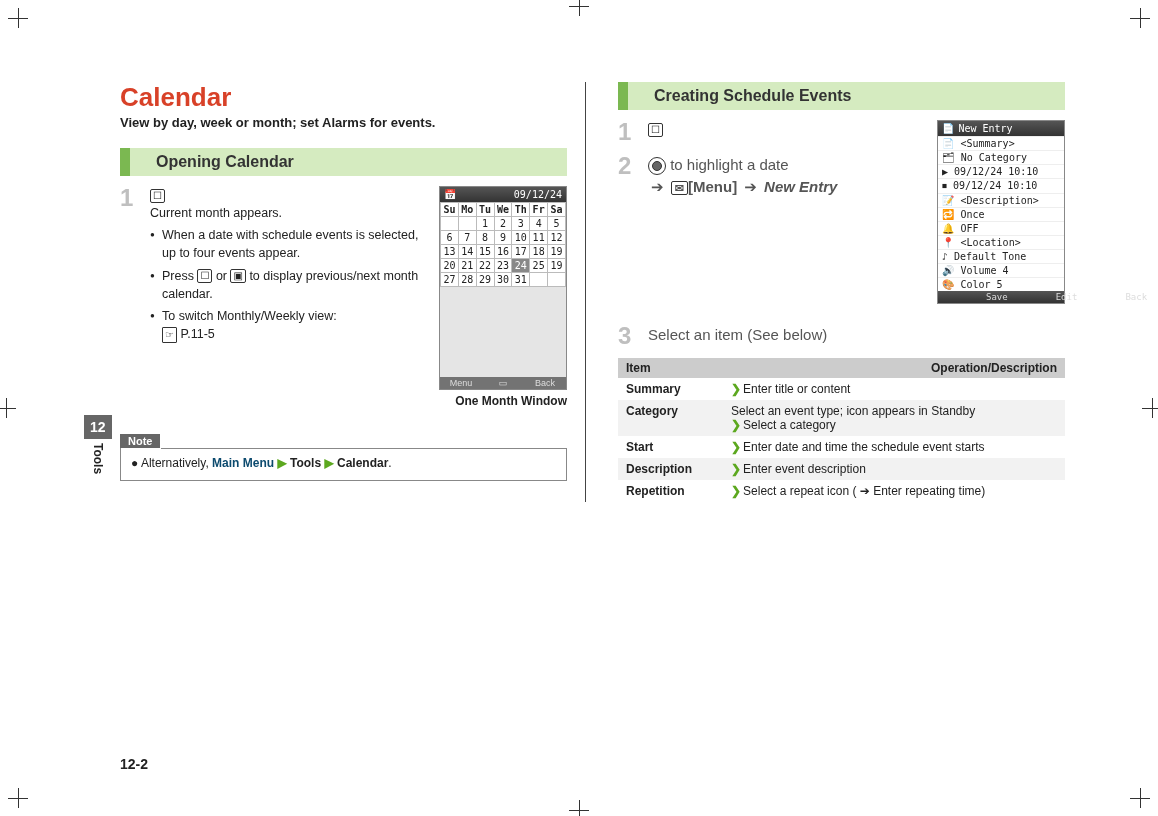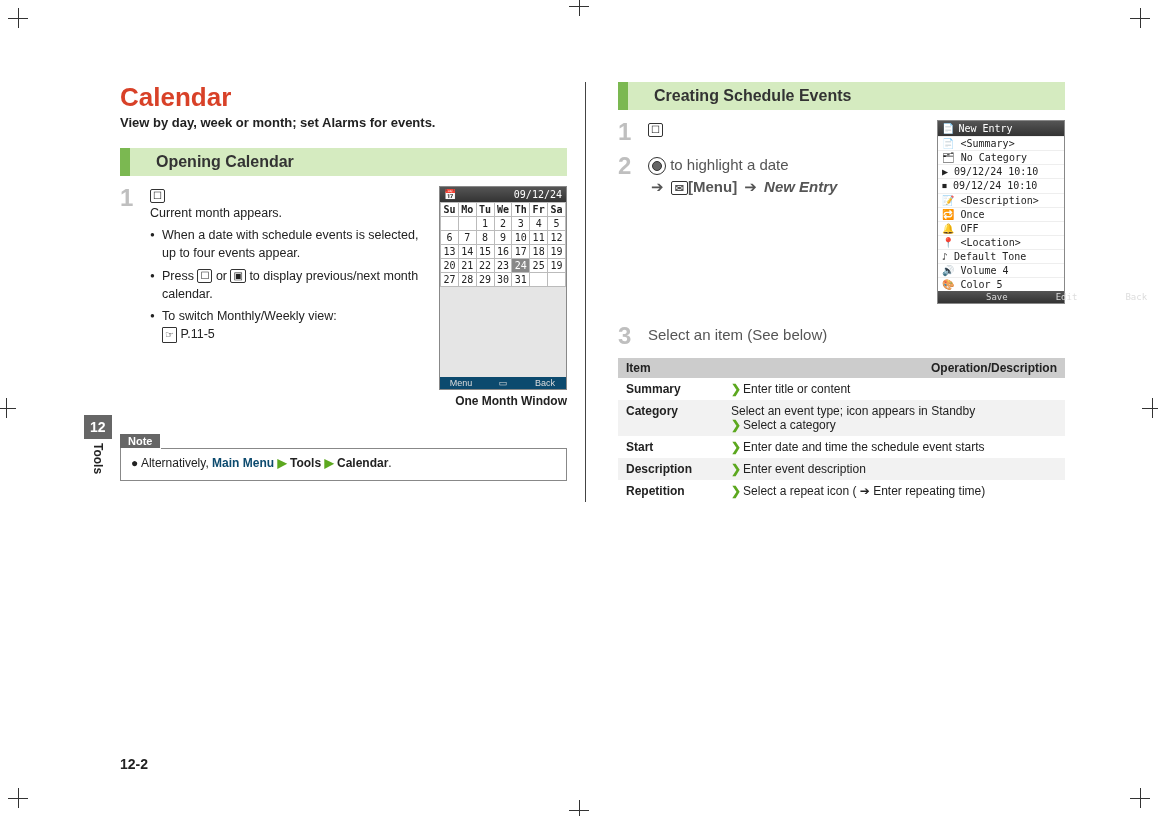--- a/index.html
+++ b/index.html
@@ -130,21 +130,21 @@
     font-size: 10px;
   }
   .phone-shot td, .phone-shot th {
     border: 1px solid #bbb;
     text-align: center;
     padding: 1px 0;
     width: 14.28%;
   }
   .phone-shot td.hl { background: #888; color: #fff; }
   .phone-shot .softkeys {
-    display:flex; background:#0c4a6e; color:#ddd; font-size:9px;
+    display:flex; background:#737373; color:#ddd; font-size:9px;
   }
   .phone-shot .softkeys span { flex:1; text-align:center; padding:1px 0; }
   .caption {
     text-align: right;
     font-weight: bold;
     font-size: 12px;
     margin-top: 4px;
   }
   .note-box {
     border: 1px solid #888;

